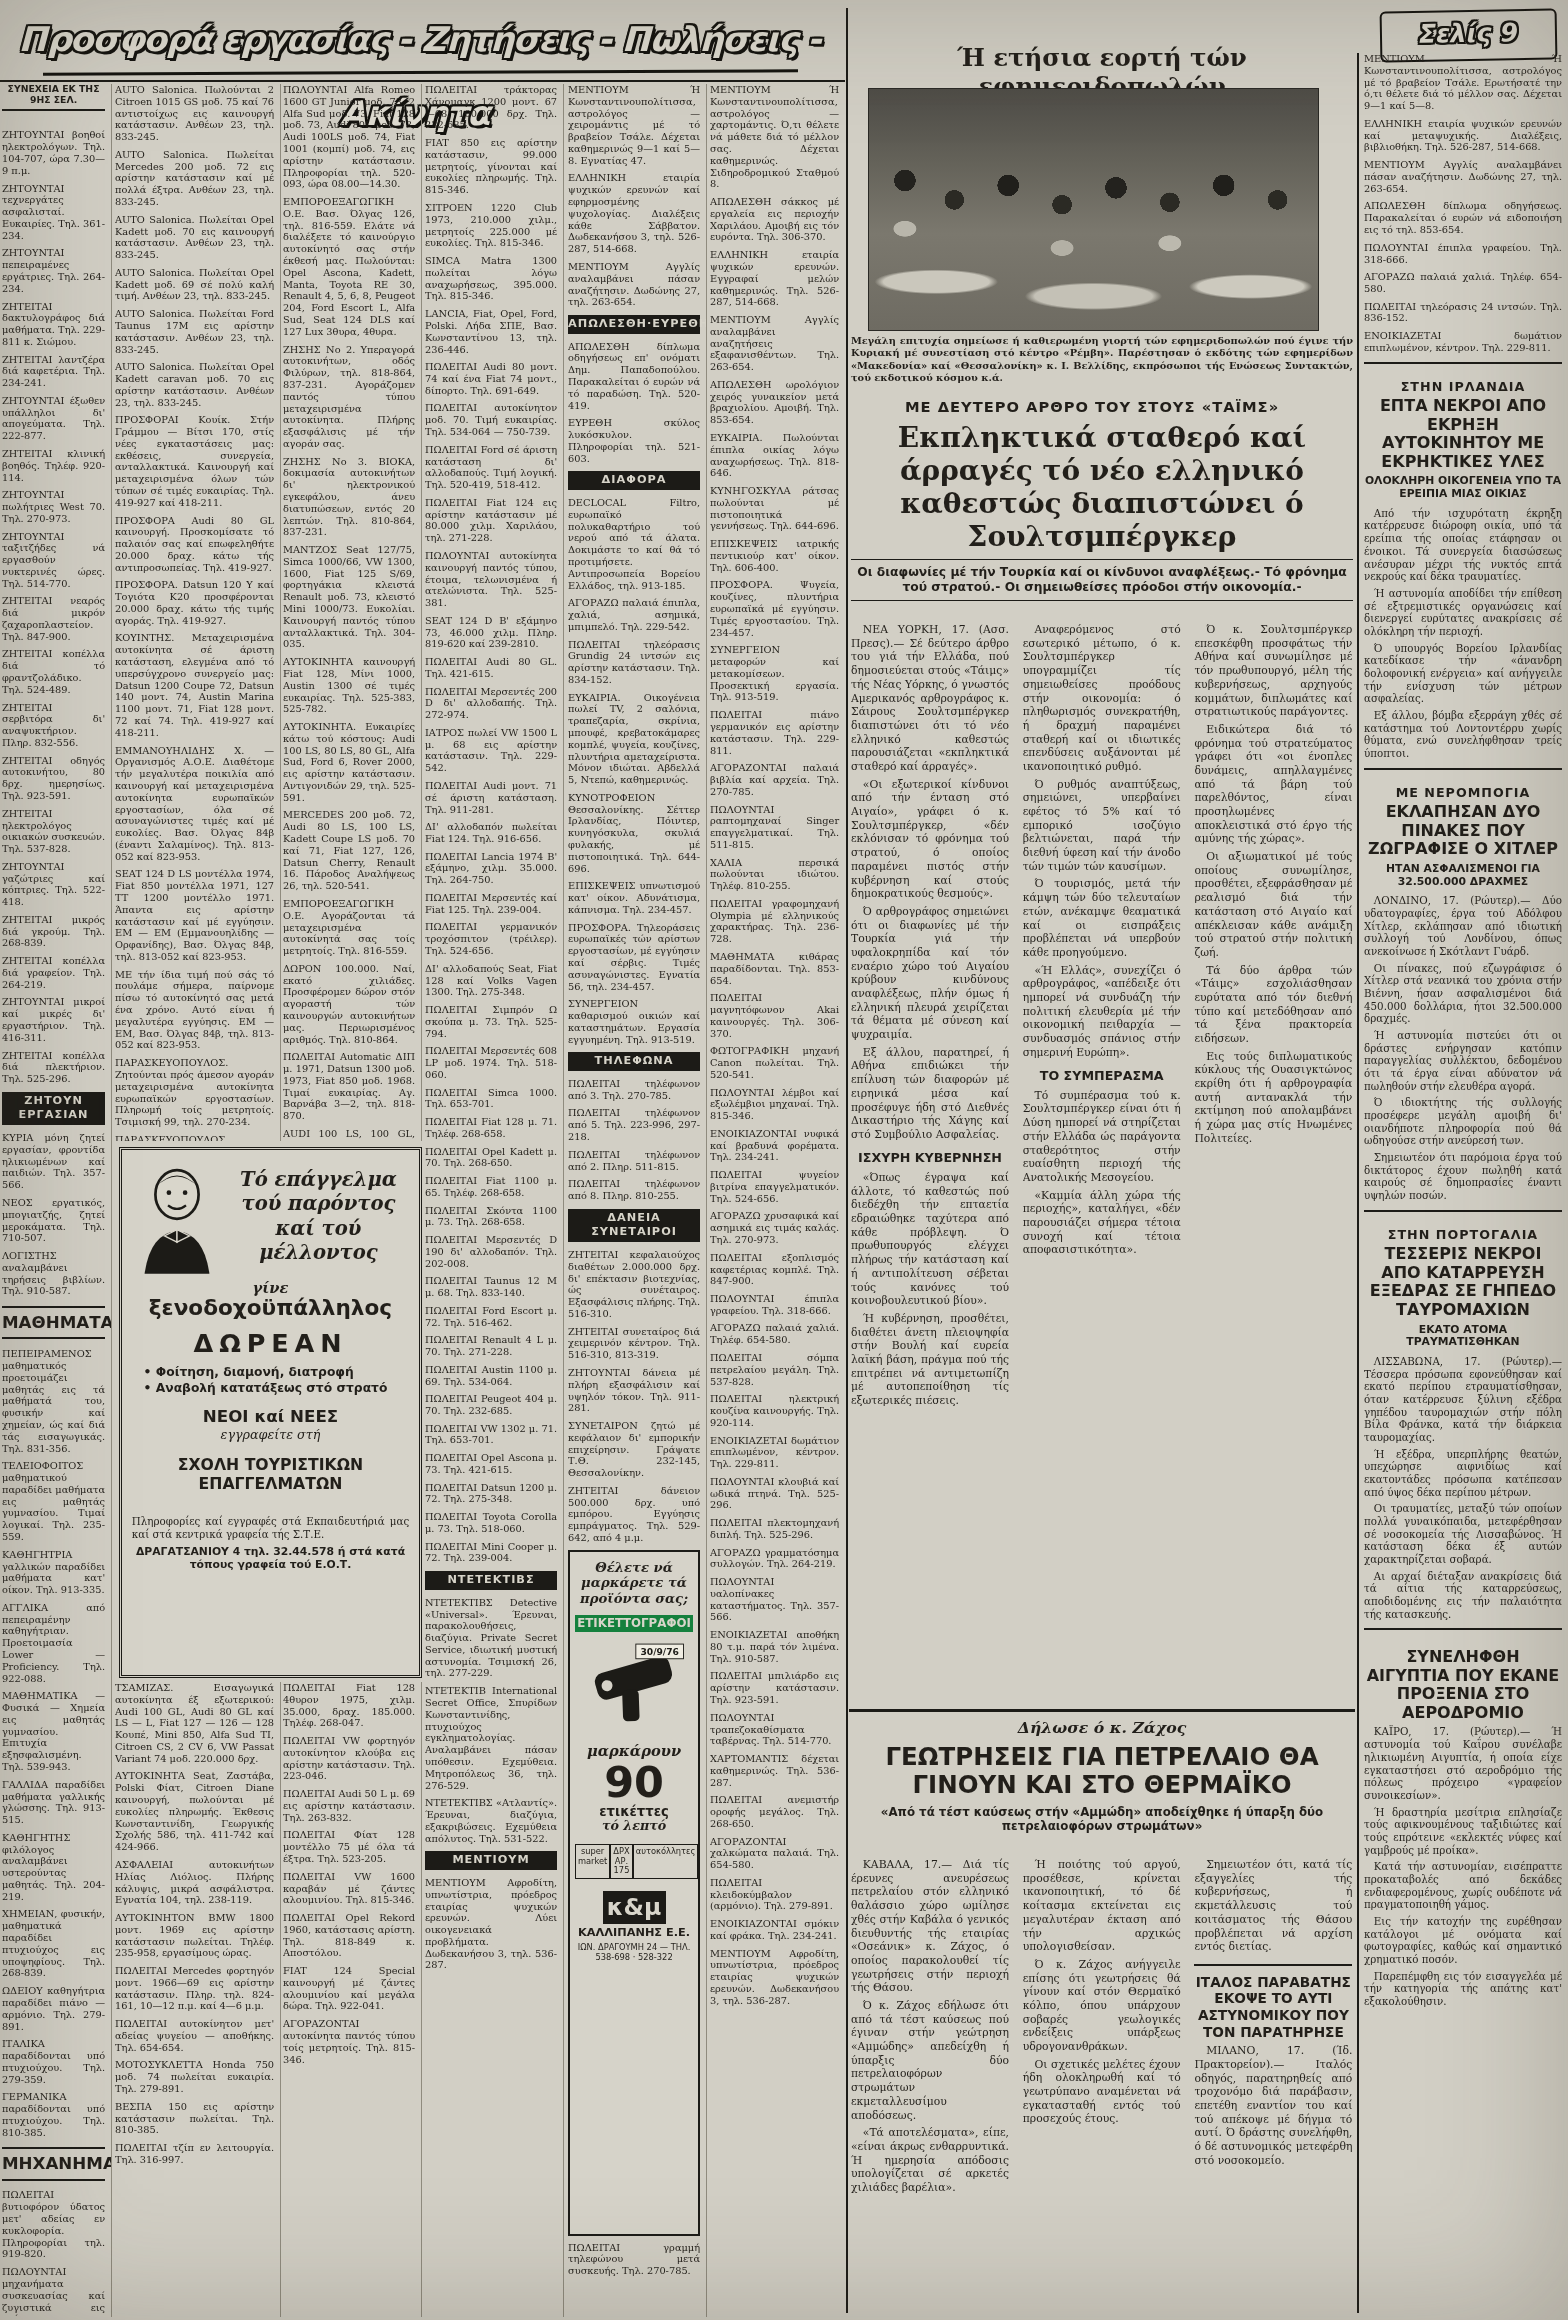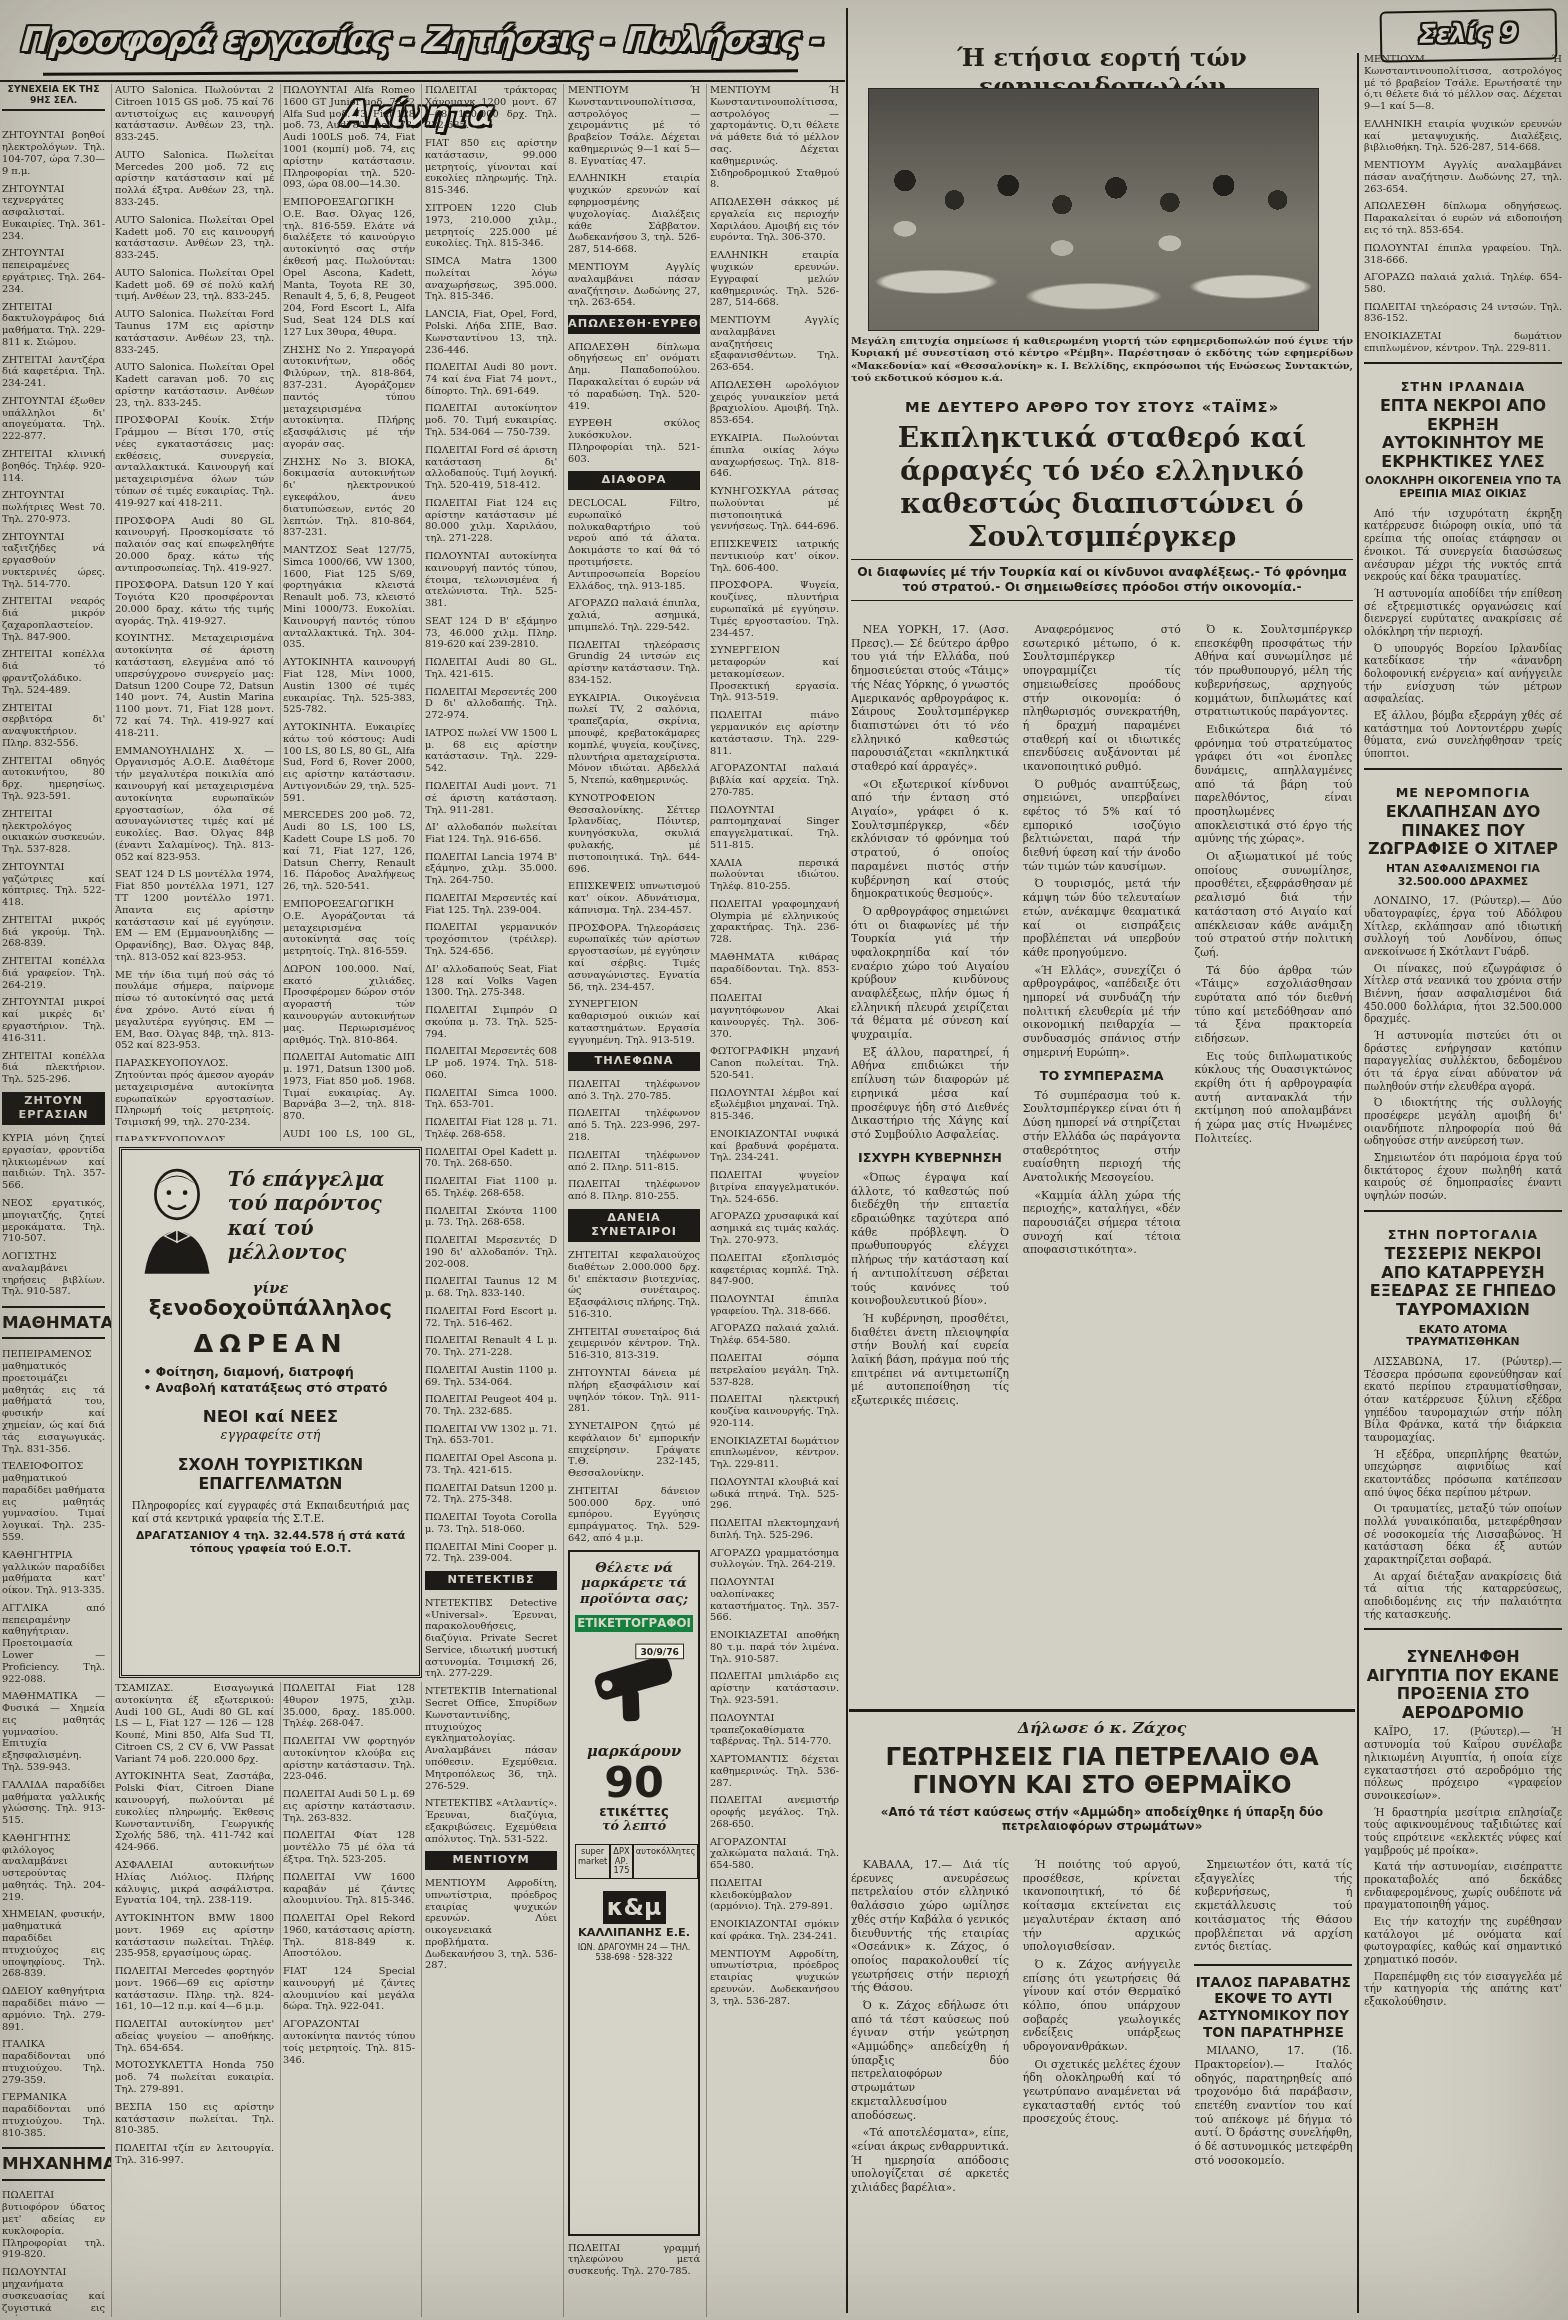--- a/index.html
+++ b/index.html
@@ -28,31 +28,31 @@
   .m-bar{background:#1c1b17;color:#d7d4c9;font:bold 11.3px/14.7px "DejaVu Sans",sans-serif;text-align:center;
          letter-spacing:1px;padding:2px 0;margin:6.9px 0}
   .m-big{font:bold 16.7px/19.6px "DejaVu Sans",sans-serif;text-align:center;border-top:2.9px solid #1c1b17;
          border-bottom:2.9px solid #1c1b17;padding:4.9px 0;margin:8.8px 0}
   .m-note{font:bold 9.3px/10.8px "DejaVu Sans",sans-serif;text-align:center;border-bottom:2px solid #1c1b17;
           padding-bottom:3.9px;margin-bottom:18px}
 
   
   .schoolad{position:absolute;left:119px;top:1147px;width:303px;height:531px;border:3.9px double #1c1b17;
     background:#d6d3c9;padding:7.8px 9.8px;box-sizing:border-box;text-align:center}
-  .sa-top{display:flex;align-items:center;text-align:left}
+  .sa-top{display:flex;align-items:center;text-align:center}
   .sa-man{width:90px;height:118px;flex:none}
   .sa-intro{font:italic bold 19.6px/24.5px "DejaVu Serif",serif;padding-left:5.9px}
   .sa-cta-small{font:italic bold 14.7px/16.7px "DejaVu Serif",serif;margin-top:3.9px}
   .sa-cta{font:bold 21.6px/24.5px "DejaVu Sans",sans-serif}
   .sa-free{font:bold 25.5px/29px "DejaVu Sans",sans-serif;letter-spacing:5.9px;margin:7.8px 0 5.9px}
   .sa-bullet{font:bold 12.3px/16.7px "DejaVu Sans",sans-serif;text-align:left;padding-left:11.8px}
   .sa-who{font:bold 16.7px/19.6px "DejaVu Sans",sans-serif;margin-top:9.8px}
   .sa-enroll{font:italic 12.7px/14.7px "DejaVu Serif",serif;margin-top:2px}
   .sa-school{font:bold 15.7px/18.6px "DejaVu Sans",sans-serif;margin-top:13px}
-  .sa-info{font:10.3px/12.3px "DejaVu Serif",serif;margin-top:6px;text-align:justify}
+  .sa-info{font:10.3px/12.3px "DejaVu Serif",serif;margin-top:22px;text-align:justify}
   .sa-addr{font:bold 10.8px/13.7px "DejaVu Sans",sans-serif;margin-top:4.9px}
 
   
   .labelad{border:2px solid #1c1b17;padding:5.9px 4.9px;margin:3.9px 0 5.9px;text-align:center;height:686px;
     box-sizing:border-box;background:#d6d3c9;overflow:hidden}
   .la-q{font:italic bold 13.2px/15.7px "DejaVu Serif",serif;margin:2px 0 7.8px}
   .la-title{background:#15803d;color:#d8d5ca;font:bold 11.8px/17.6px "DejaVu Sans",sans-serif;margin-bottom:5.9px}
   .la-gun{width:110px;height:102px}
   .la-l1{font:italic bold 14.7px/16.7px "DejaVu Serif",serif}
   .la-n90{font:bold 43px/45px "DejaVu Sans",sans-serif}

